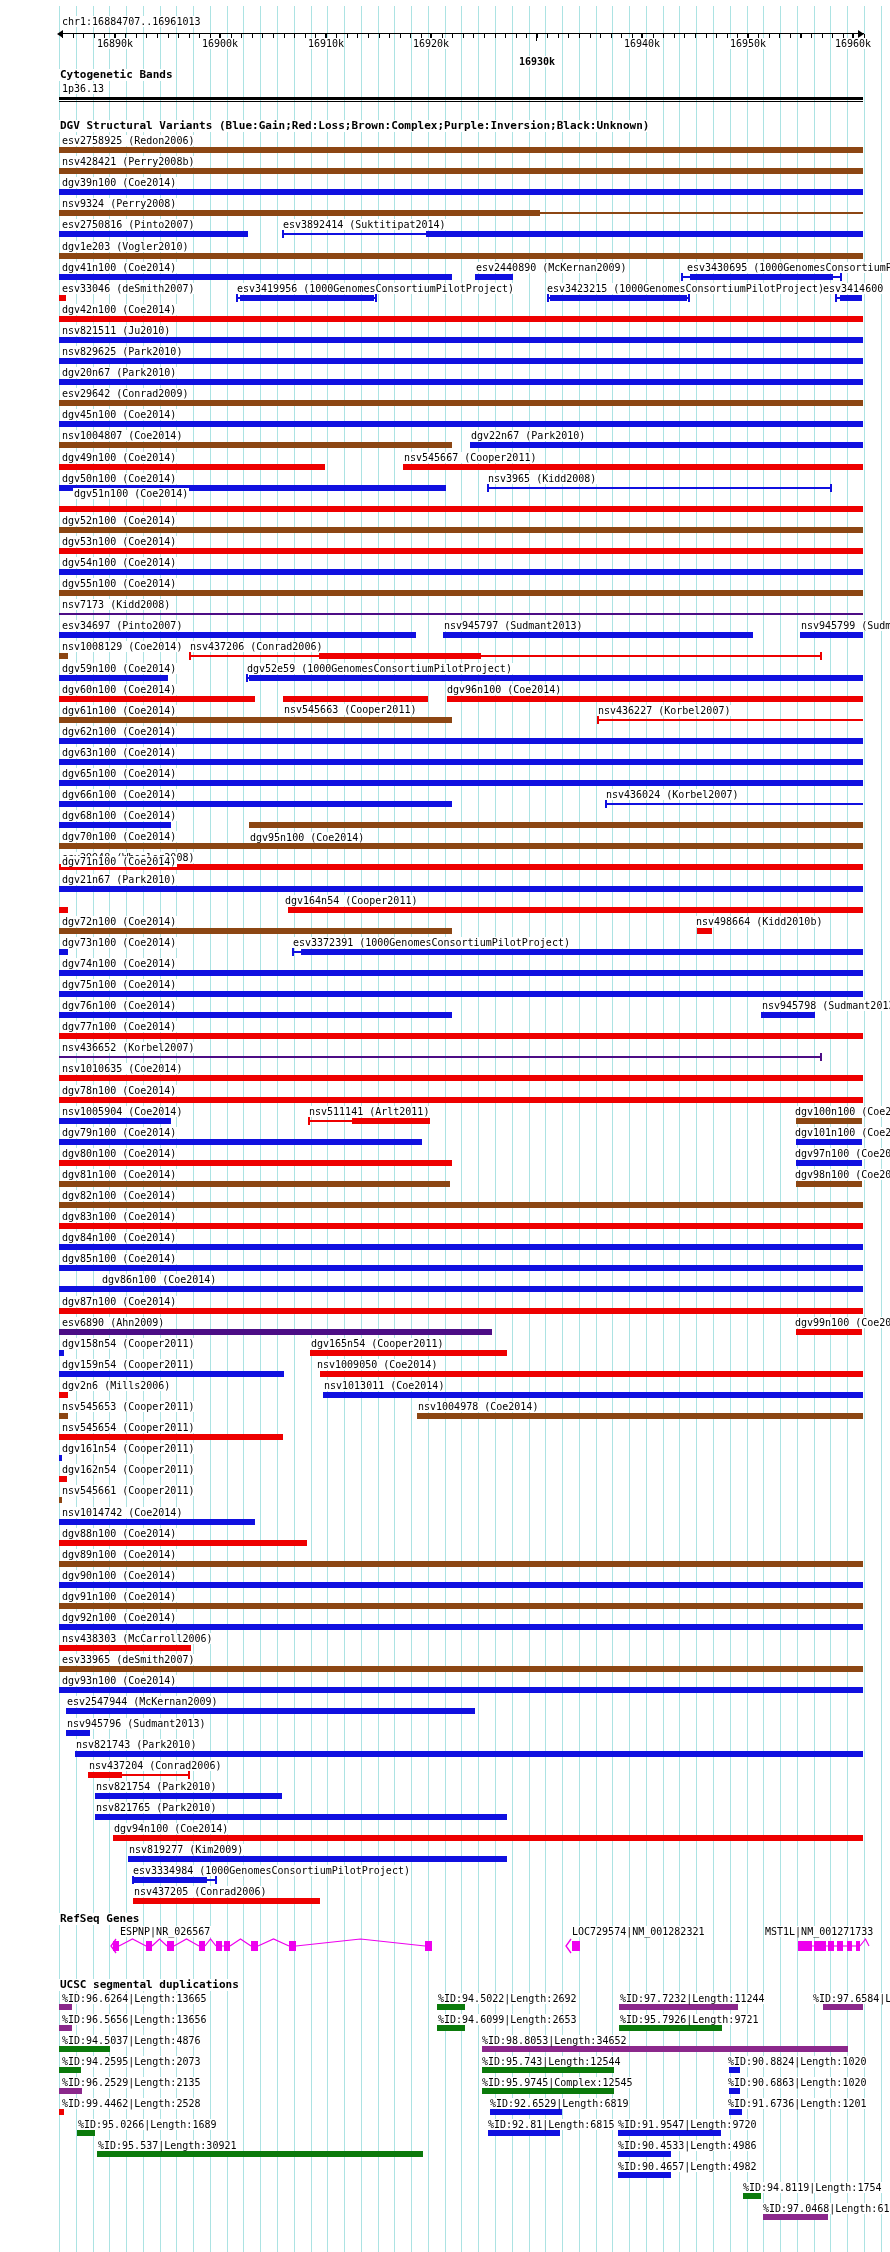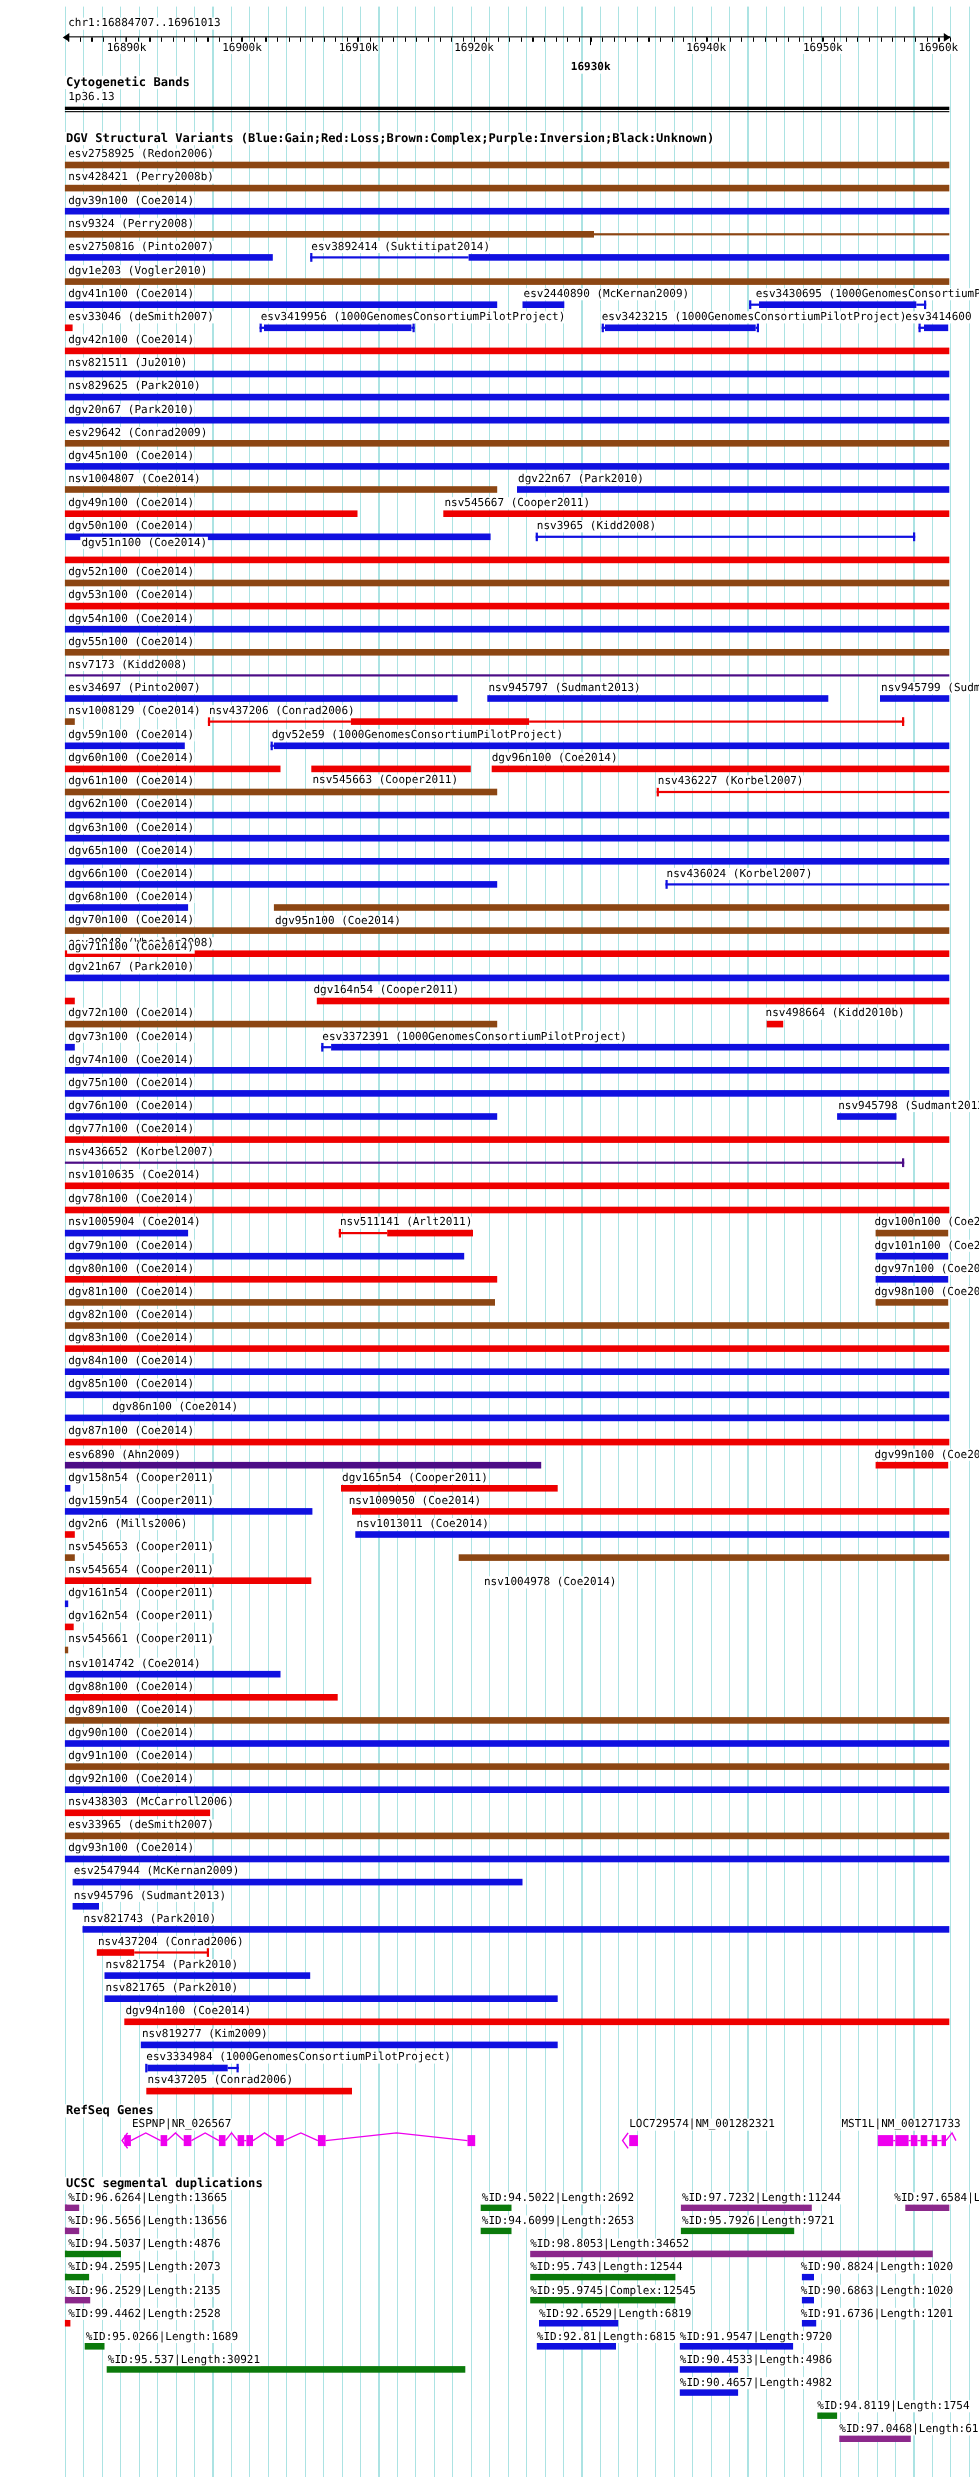--- a/index.html
+++ b/index.html
@@ -261,21 +261,21 @@
       <div class="flabel" style="left: 61px; top: 1359px;">dgv159n54 (Cooper2011)</div>
       <div class="seg" style="left: 320px; top: 1371px; width: 543px; height: 6px; background: rgb(238, 0, 0);"></div>
       <div class="flabel" style="left: 316px; top: 1359px;">nsv1009050 (Coe2014)</div>
       <div class="seg" style="left: 59px; top: 1392px; width: 9px; height: 6px; background: rgb(238, 0, 0);"></div>
       <div class="flabel" style="left: 61px; top: 1380px;">dgv2n6 (Mills2006)</div>
       <div class="seg" style="left: 323px; top: 1392px; width: 540px; height: 6px; background: rgb(16, 16, 224);"></div>
       <div class="flabel" style="left: 323px; top: 1380px;">nsv1013011 (Coe2014)</div>
       <div class="seg" style="left: 59px; top: 1413px; width: 9px; height: 6px; background: rgb(140, 70, 19);"></div>
       <div class="flabel" style="left: 61px; top: 1401px;">nsv545653 (Cooper2011)</div>
       <div class="seg" style="left: 417px; top: 1413px; width: 446px; height: 6px; background: rgb(140, 70, 19);"></div>
-      <div class="flabel" style="left: 439px; top: 1401px; margin-top: 32px;">nsv1004978 (Coe2014)</div>
+      <div class="flabel" style="left: 417px; top: 1401px;">nsv1004978 (Coe2014)</div>
       <div class="seg" style="left: 59px; top: 1434px; width: 224px; height: 6px; background: rgb(238, 0, 0);"></div>
       <div class="flabel" style="left: 61px; top: 1422px;">nsv545654 (Cooper2011)</div>
       <div class="seg" style="left: 59px; top: 1455px; width: 3px; height: 6px; background: rgb(16, 16, 224);"></div>
       <div class="flabel" style="left: 61px; top: 1443px;">dgv161n54 (Cooper2011)</div>
       <div class="seg" style="left: 59px; top: 1476px; width: 8px; height: 6px; background: rgb(238, 0, 0);"></div>
       <div class="flabel" style="left: 61px; top: 1464px;">dgv162n54 (Cooper2011)</div>
       <div class="seg" style="left: 59px; top: 1497px; width: 3px; height: 6px; background: rgb(140, 70, 19);"></div>
       <div class="flabel" style="left: 61px; top: 1485px;">nsv545661 (Cooper2011)</div>
       <div class="seg" style="left: 59px; top: 1519px; width: 196px; height: 6px; background: rgb(16, 16, 224);"></div>
       <div class="flabel" style="left: 61px; top: 1507px;">nsv1014742 (Coe2014)</div>

